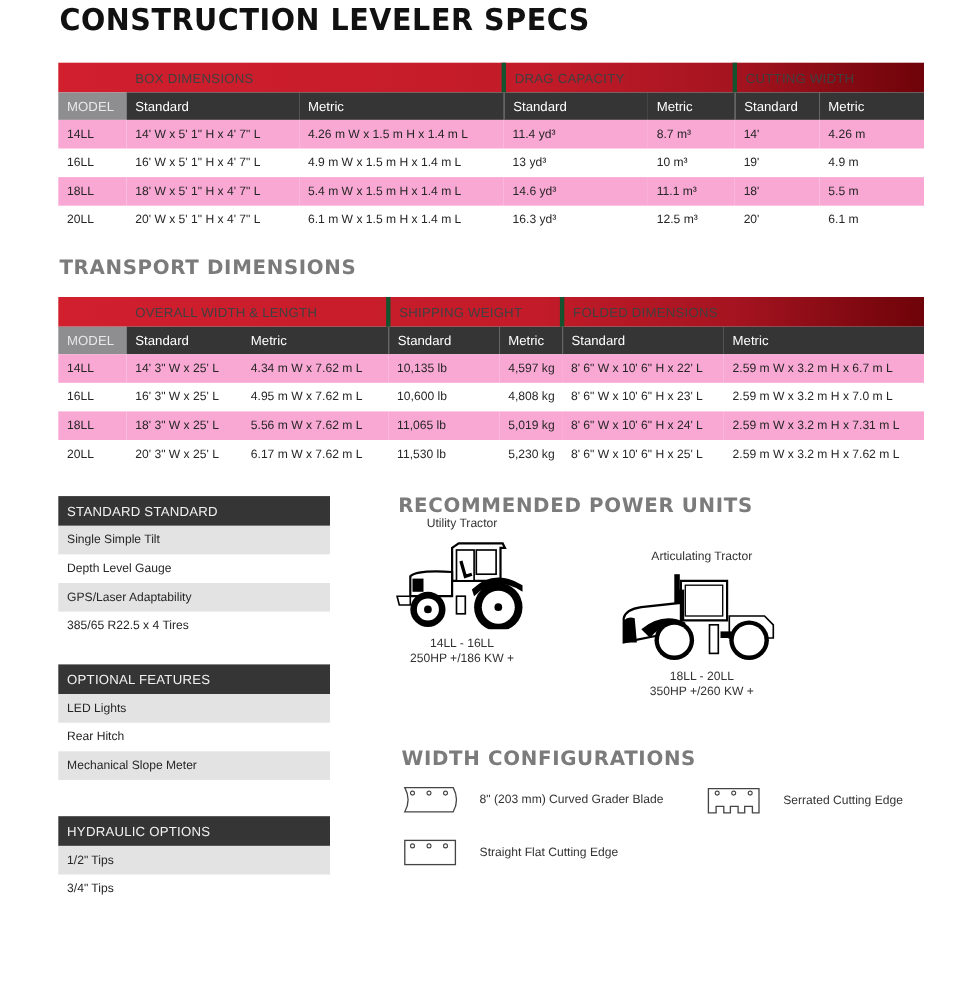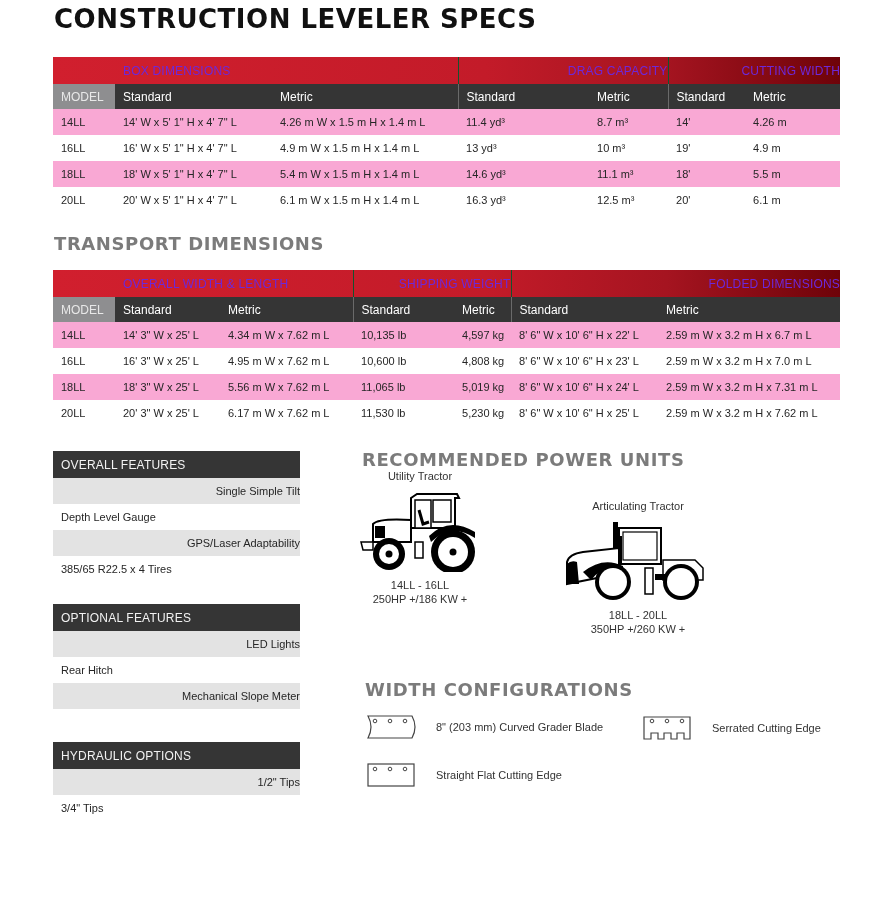--- a/index.html
+++ b/index.html
@@ -6,37 +6,37 @@
   html, body { width: 873px; height: 900px; background: #ffffff; overflow: hidden; }
   body { font-family: "Liberation Sans", "DejaVu Sans", sans-serif; color: #222; position: relative; }
 
   .h1 { position: absolute; left: 54px; top: 4px; font-family: "DejaVu Sans", sans-serif; font-weight: bold;
         font-size: 26px; letter-spacing: 0.5px; color: #111; transform: scaleY(1.05); }
   .h2 { position: absolute; font-family: "DejaVu Sans", sans-serif; font-weight: bold; font-size: 18px;
         letter-spacing: 0.6px; color: #7b7b7b; }
 
   table.spec { position: absolute; border-collapse: collapse; font-size: 11px; table-layout: fixed; }
   table.spec td, table.spec th { padding: 0 0 0 8px; text-align: left; white-space: nowrap; font-weight: normal; }
-  .grp-row th { height: 27px; color: #6d28d9; font-size: 12px; letter-spacing: 0.2px;
+  .grp-row th { height: 27px; color: #404040; font-size: 12px; letter-spacing: 0.2px;
                 background: #c41e2b; }
-  .grp-row th.sep { border-left: 1px solid #14532d; text-align: right; }
+  .grp-row th.sep { border-left: 4px solid #14532d; }
   .sub-row th, .sub-row td { height: 25px; background: #353535; color: #ffffff; font-size: 12px; }
   .sub-row th.model { background: #8e8e90; color: #e8e8e8; }
   .sub-row .sep { border-left: 1px solid #6a6a6a; }
   tr.data td { height: 26px; color: #262626; font-size: 11px; }
   tr.data.alt td { background: #f9a8d4; }
   tr.data td.model { font-weight: normal; }
 
   .grp-bg { position: absolute; height: 27px; background: linear-gradient(to right, #d11f2e 0%, #c31b29 55%, #a51420 78%, #6e0309 100%); }
 
   .feature-box { position: absolute; left: 53px; width: 247px; }
   .feature-box .fh { height: 27px; background: #353535; color: #f2f2f2; font-size: 12px; padding-left: 8px;
                      line-height: 29px; letter-spacing: 0.2px; }
   .feature-box .fi { height: 26px; font-size: 11px; padding-left: 8px; line-height: 26px; color: #262626; }
-  .feature-box .fi.alt { background: #e3e3e3; text-align: right; }
+  .feature-box .fi.alt { background: #e3e3e3; }
 
   .tractor { position: absolute; text-align: center; font-size: 11px; color: #333; }
   .tractor .t-title { font-size: 11px; color: #333; }
   .tractor .t-models, .tractor .t-power { font-size: 11px; color: #333; line-height: 14px; }
 
   .blade { position: absolute; display: flex; align-items: center; font-size: 11px; color: #333; }
   .blade svg { margin-right: 20px; }
 </style>
 </head>
 <body>
@@ -170,21 +170,21 @@
     <td>6.17 m W x 7.62 m L</td>
     <td>11,530 lb</td>
     <td>5,230 kg</td>
     <td>8' 6" W x 10' 6" H x 25' L</td>
     <td>2.59 m W x 3.2 m H x 7.62 m L</td>
   </tr>
 </tbody>
   </table>
 
 <div class="feature-box" style="top:451px;">
-  <div class="fh">OVERALL FEATURES</div>
+  <div class="fh">STANDARD STANDARD</div>
   <div class="fi alt">Single Simple Tilt</div>
   <div class="fi">Depth Level Gauge</div>
   <div class="fi alt">GPS/Laser Adaptability</div>
   <div class="fi">385/65 R22.5 x 4 Tires</div>
 </div>
 
 <div class="feature-box" style="top:604px;">
   <div class="fh">OPTIONAL FEATURES</div>
   <div class="fi alt">LED Lights</div>
   <div class="fi">Rear Hitch</div>

